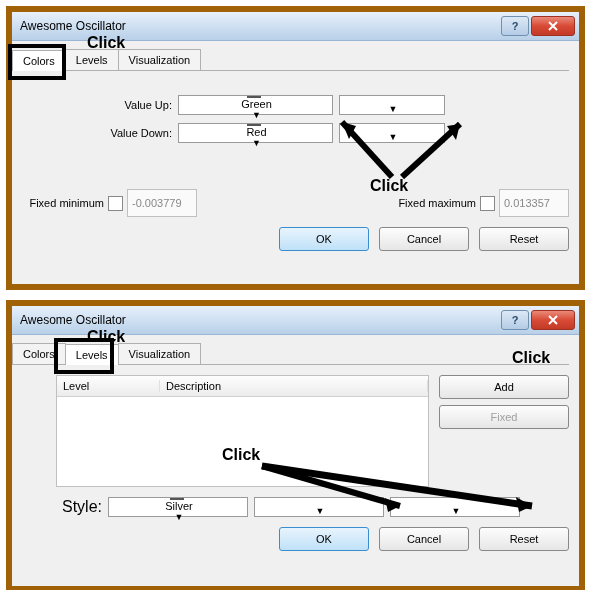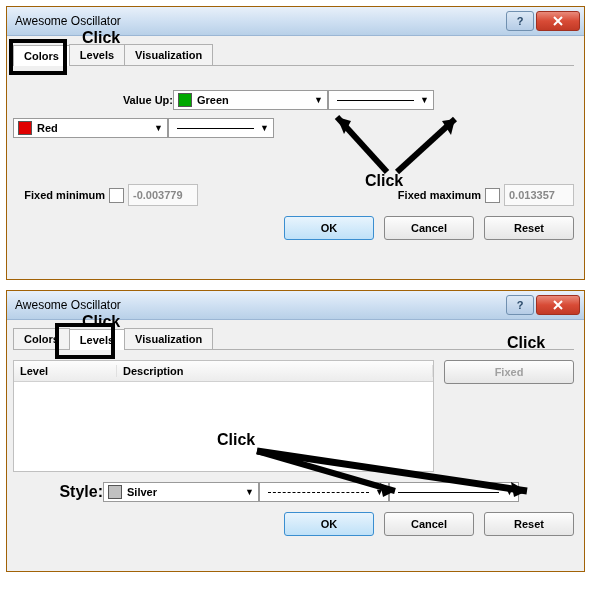--- a/index.html
+++ b/index.html
@@ -5,21 +5,21 @@
 body {
   margin: 0;
   padding: 6px;
   font-family: "Segoe UI", Tahoma, sans-serif;
   font-size: 12px;
   background: #fff;
   width: 591px;
   box-sizing: border-box;
 }
 .dialog {
-  border: 1px solid #a16207;
+  border: 6px solid #a16207;
   margin-bottom: 10px;
   background: #f0f0f0;
 }
 .titlebar {
   background: linear-gradient(to bottom, #e8f0fa 0%, #cfe0f2 50%, #b8d0e8 100%);
   height: 28px;
   display: flex;
   align-items: center;
   padding: 0 4px 0 8px;
   border-bottom: 1px solid #9bb6d4;
@@ -47,23 +47,22 @@
 }
 .close-btn {
   width: 42px;
   height: 18px;
   background: linear-gradient(to bottom, #e98a7a, #d84b36 50%, #c23a26);
   border-color: #a03020;
   color: #fff;
   font-weight: bold;
 }
 .body {
-  padding: 8px 10px 10px 6px;
+  padding: 8px 10px 10px 0;
   background: #f0f0f0;
-  font-weight: bold;
 }
 .tabstrip {
   display: flex;
   border-bottom: 1px solid #b0b0b0;
   margin-bottom: 10px;
   position: relative;
 }
 .tab {
   padding: 4px 10px;
   border: 1px solid #b0b0b0;
@@ -86,35 +85,37 @@
   position: absolute;
   font-weight: bold;
   font-size: 16px;
   color: #000000;
   pointer-events: none;
 }
 .row {
   display: flex;
   align-items: center;
   margin-bottom: 8px;
+  gap: 6px;
 }
 .lbl {
   text-align: right;
   width: 160px;
   font-size: 11px;
 }
 .combo {
   display: flex;
   align-items: center;
   border: 1px solid #9a9a9a;
   background: #fff;
   height: 20px;
   padding: 0 2px 0 4px;
   box-sizing: border-box;
   position: relative;
+  flex-direction: column;
 }
 .combo .swatch {
   width: 12px;
   height: 12px;
   border: 1px solid #555;
   margin-right: 5px;
 }
 .combo .txt {
   flex: 1;
   font-size: 11px;
@@ -140,21 +141,21 @@
 }
 .checkbox {
   width: 13px;
   height: 13px;
   border: 1px solid #888;
   background: #fff;
   display: inline-block;
 }
 .numbox {
   width: 70px;
-  height: 22px;
+  height: 28px;
   border: 1px solid #c0c0c0;
   background: #fafafa;
   color: #888;
   font-size: 11px;
   padding: 0 4px;
   box-sizing: border-box;
   display: flex;
   align-items: center;
 }
 .btnrow {
@@ -197,20 +198,21 @@
 .table .th {
   padding: 0 6px;
   border-right: 1px solid #e0e0e0;
 }
 .panel-split {
   display: flex;
   gap: 10px;
 }
 .left-col {
   flex: 1;
+  margin-left: 44px;
 }
 .right-col {
   width: 130px;
   display: flex;
   flex-direction: column;
   gap: 6px;
 }
 .relwrap { position: relative; }
 svg.overlay {
   position: absolute;
@@ -248,20 +250,21 @@
         <span class="txt">Green</span>
         <span class="arrow">▼</span>
       </div>
       <div class="combo linecombo">
         <span class="lineprev"></span>
         <span class="arrow">▼</span>
       </div>
     </div>
 
     <div class="row">
+      <span class="lbl">Value Down:</span>
       <div class="combo colorcombo">
         <span class="swatch" style="background:#e00000"></span>
         <span class="txt">Red</span>
         <span class="arrow">▼</span>
       </div>
       <div class="combo linecombo">
         <span class="lineprev"></span>
         <span class="arrow">▼</span>
       </div>
     </div>
@@ -316,29 +319,30 @@
     <div class="panel-split">
       <div class="left-col">
         <div class="table">
           <div class="thead">
             <div class="th" style="width:90px">Level</div>
             <div class="th" style="flex:1">Description</div>
           </div>
         </div>
       </div>
       <div class="right-col">
+        <div class="btn" style="width:auto">Add</div>
         <div class="btn disabled" style="width:auto">Fixed</div>
       </div>
     </div>
 
     <div style="height:10px"></div>
 
     <div class="row">
       <span style="width:90px; text-align:right; font-size:16px;">Style:</span>
-      <div class="combo" style="width:156px">
+      <div class="combo" style="width:140px">
         <span class="swatch" style="background:#c0c0c0"></span>
         <span class="txt">Silver</span>
         <span class="arrow">▼</span>
       </div>
       <div class="combo linecombo" style="width:130px">
         <span class="lineprev dashed"></span>
         <span class="arrow">▼</span>
       </div>
       <div class="combo linecombo" style="width:130px">
         <span class="lineprev"></span>

